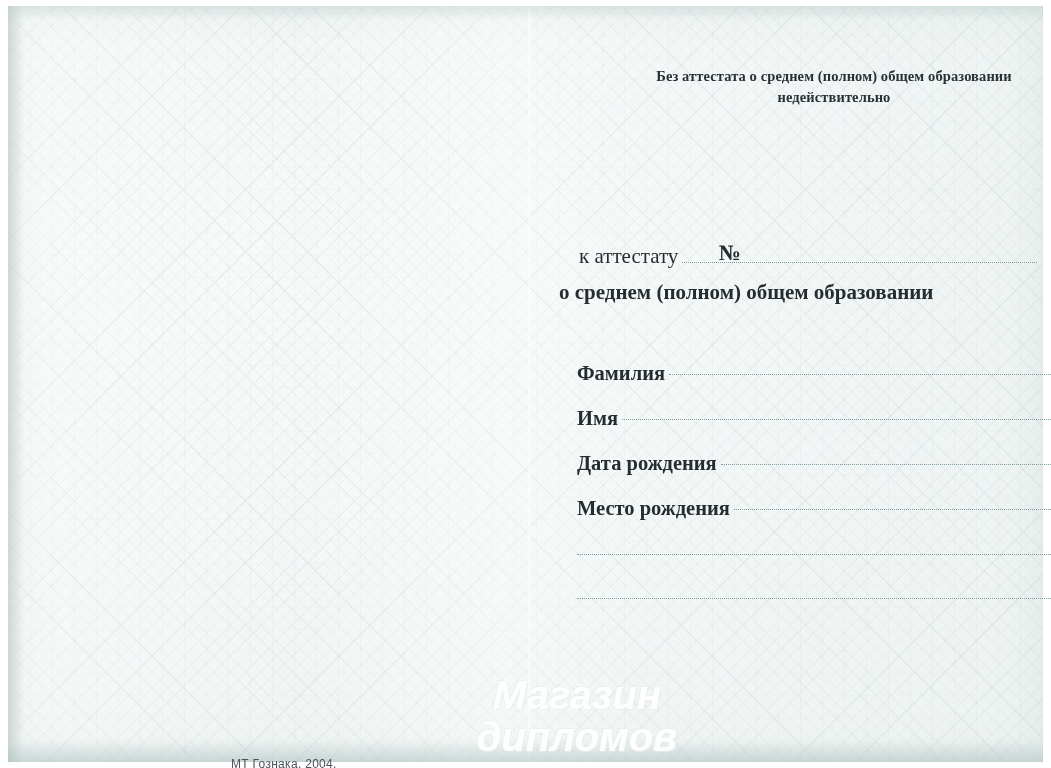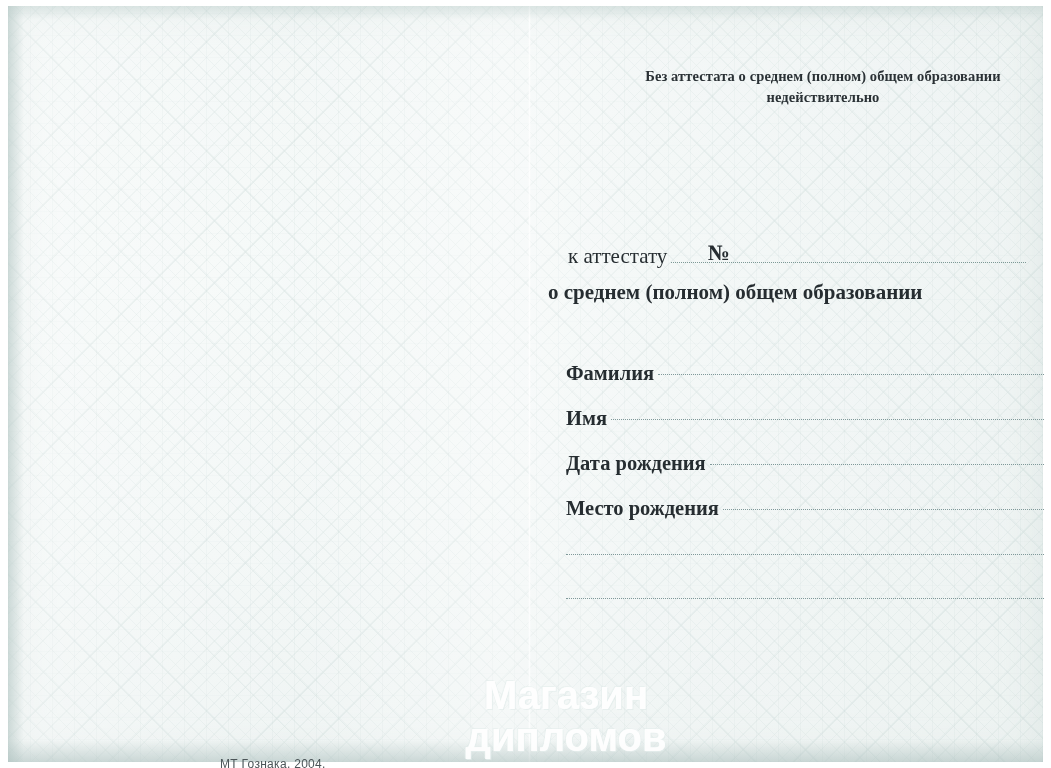--- a/index.html
+++ b/index.html
@@ -76,20 +76,21 @@
   .edge-top {
     position: absolute; left: 0; top: 0; height: 14px; width: 100%;
     background: linear-gradient(180deg, rgba(180,200,197,0.35), rgba(180,200,197,0));
   }
 
   
   .content {
     position: absolute;
     inset: 0;
     color: #2b3236;
+    margin-left: 11px;
   }
 
   .notice {
     position: absolute;
     left: 620px;
     top: 60px;
     width: 390px;
     text-align: center;
     font-weight: bold;
     font-size: 14.5px;
@@ -195,20 +196,21 @@
   }
 
   
   .watermark {
     position: absolute;
     left: 398px;
     top: 668px;
     width: 320px;
     text-align: center;
     font-family: "Liberation Sans", sans-serif;
+    font-style: italic;
     font-weight: bold;
     font-size: 40px;
     line-height: 1.05;
     color: #ffffff;
     text-shadow:
       0 0 1px rgba(255,255,255,0.9),
       1px 1px 0 rgba(225,235,234,0.8),
       -1px -1px 0 rgba(225,235,234,0.6);
     opacity: 0.95;
     pointer-events: none;

